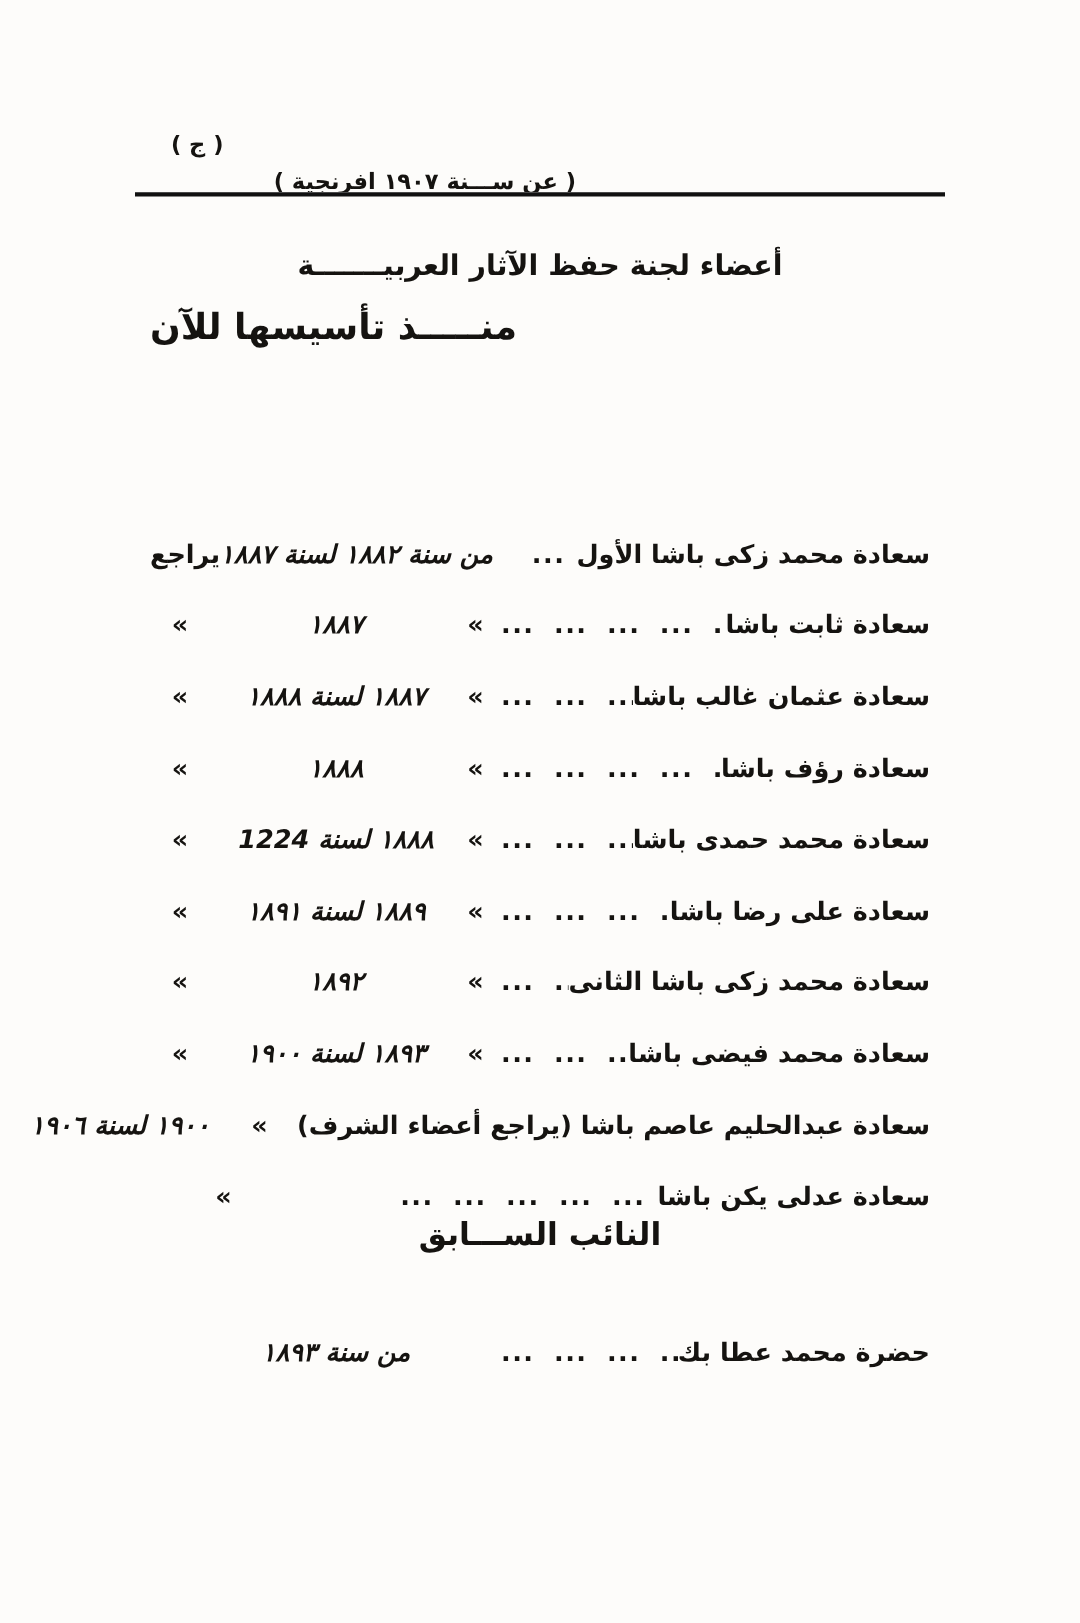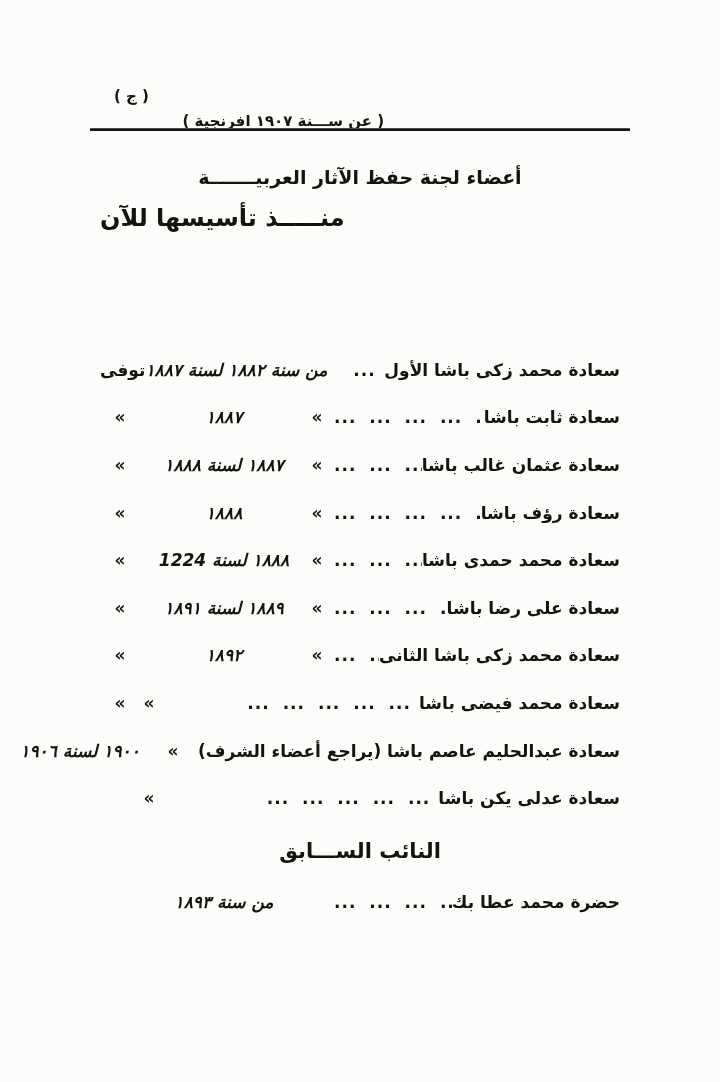--- a/index.html
+++ b/index.html
@@ -39,21 +39,21 @@
     text-align: left; font-size: 24px; font-weight: 700; line-height: 36px;
     white-space: nowrap;
   }
 
   .section-heading {
     position: absolute; left: 100px; width: 520px;
     text-align: center; font-size: 21px; font-weight: 700; line-height: 30px;
     white-space: nowrap;
   }
   .heading-presidents { top: 306px; }
-  .heading-deputy    { top: 836px; }
+  .heading-deputy    { top: 808px; }
 
   
   .rows { position: absolute; left: 100px; width: 520px; }
   .rows-presidents { top: 346px; }
   .rows-deputy     { top: 878px; }
 
   .row {
     height: 47.6px; display: flex; align-items: center;
     direction: rtl; font-size: 17px; font-weight: 700;
   }
@@ -79,21 +79,21 @@
   <div class="title1">أعضاء لجنة حفظ الآثار العربيـــــــة</div>
   <div class="title2">منـــــذ تأسيسها للآن</div>
 
 
   <div class="rows rows-presidents">
     <div class="row">
       <span class="cell-name">سعادة محمد زكى باشا الأول</span>
       <span class="cell-dots">... ... ... ... ...</span>
       <span class="cell-ditto"></span>
       <span class="cell-years">من سنة ١٨٨٢ لسنة ١٨٨٧</span>
-      <span class="cell-trail">توفى</span>
+      <span class="cell-trail">يراجع</span>
     </div>
     <div class="row">
       <span class="cell-name">سعادة ثابت باشا</span>
       <span class="cell-dots">... ... ... ... ... ... ... ...</span>
       <span class="cell-ditto">»</span>
       <span class="cell-years">١٨٨٧</span>
       <span class="cell-trail">»</span>
     </div>
     <div class="row">
       <span class="cell-name">سعادة عثمان غالب باشا</span>
@@ -127,20 +127,21 @@
       <span class="cell-name">سعادة محمد زكى باشا الثانى</span>
       <span class="cell-dots">... ... ... ... ...</span>
       <span class="cell-ditto">»</span>
       <span class="cell-years">١٨٩٢</span>
       <span class="cell-trail">»</span>
     </div>
     <div class="row">
       <span class="cell-name">سعادة محمد فيضى باشا</span>
       <span class="cell-dots">... ... ... ... ...</span>
       <span class="cell-ditto">»</span>
+      <span class="cell-years">١٨٩٣ لسنة ١٩٠٠</span>
       <span class="cell-trail">»</span>
     </div>
     <div class="row">
       <span class="cell-name">سعادة عبدالحليم عاصم باشا (يراجع أعضاء الشرف)</span>
       <span class="cell-dots"></span>
       <span class="cell-ditto">»</span>
       <span class="cell-years">١٩٠٠ لسنة ١٩٠٦</span>
       <span class="cell-trail"></span>
     </div>
     <div class="row">

